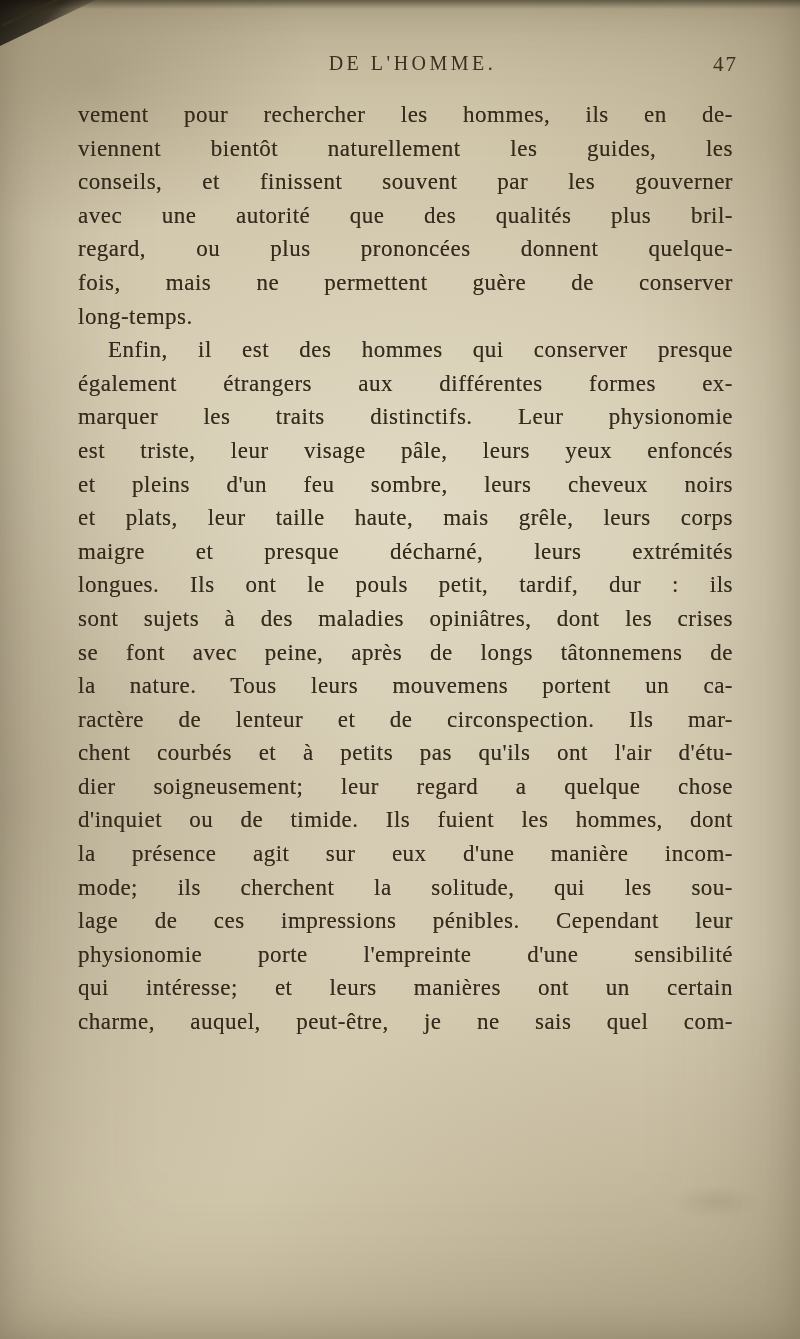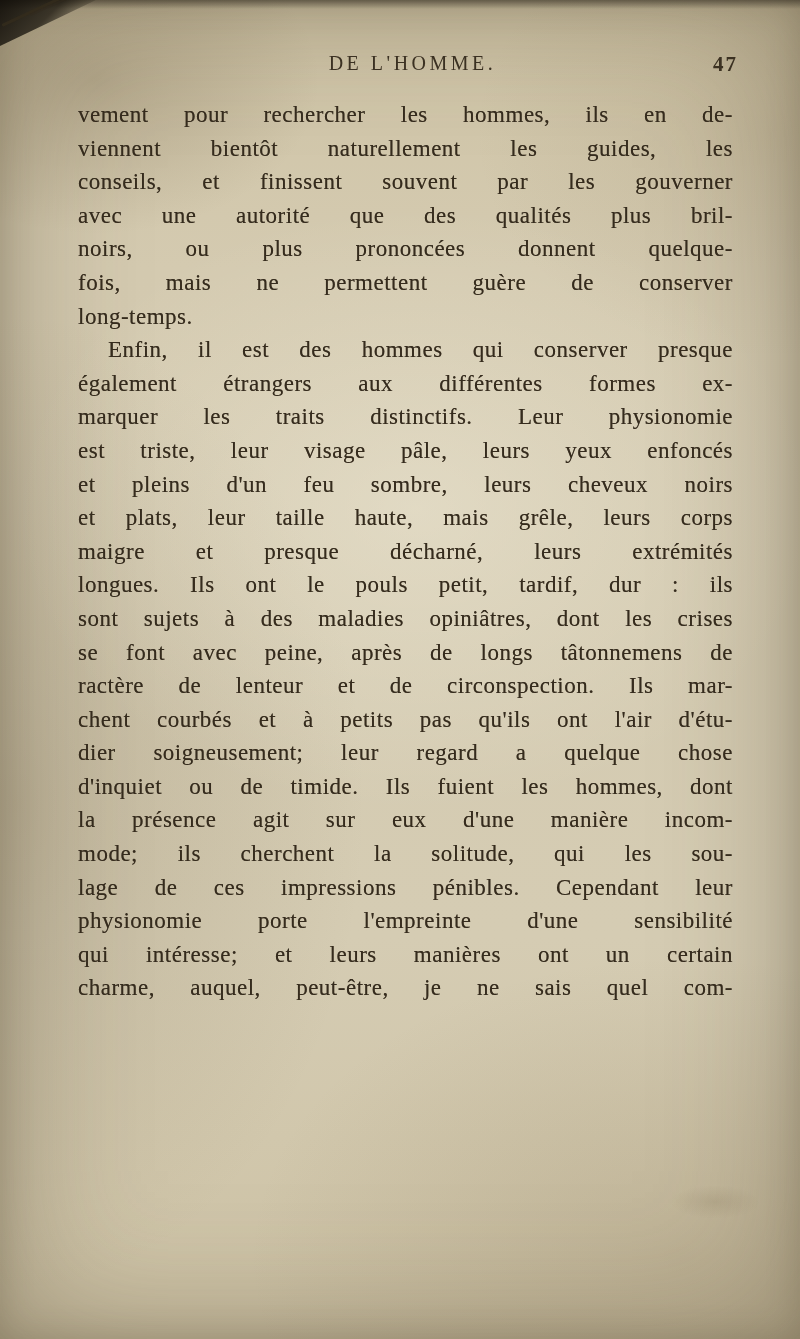--- a/index.html
+++ b/index.html
@@ -81,21 +81,20 @@
     font-size: 20px;
     letter-spacing: 3.5px;
     white-space: nowrap;
   }
   .page-number {
     position: absolute;
     right: 2px;
     top: 0;
     font-size: 21px;
     letter-spacing: 2px;
-    font-weight: bold;
   }
   
   .text-block {
     position: absolute;
     top: 98px;
     left: 78px;
     width: 655px;
     color: #352b1d;
     font-size: 23px;
     line-height: 33.6px;
@@ -128,36 +127,37 @@
     <span class="page-number">47</span>
   </header>
 
   <main class="text-block">
 
     <p class="para">
       <span class="ln">vement pour rechercher les hommes, ils en de-</span>
       <span class="ln">viennent bientôt naturellement les guides, les</span>
       <span class="ln">conseils, et finissent souvent par les gouverner</span>
       <span class="ln">avec une autorité que des qualités plus bril-</span>
-      <span class="ln">noirs, ou plus prononcées donnent quelque-</span>
+      <span class="ln">regard, ou plus prononcées donnent quelque-</span>
       <span class="ln">fois, mais ne permettent guère de conserver</span>
       <span class="ln short">long-temps.</span>
     </p>
 
     <p class="para">
       <span class="ln indent">Enfin, il est des hommes qui conserver presque</span>
       <span class="ln">également étrangers aux différentes formes ex-</span>
       <span class="ln">marquer les traits distinctifs. Leur physionomie</span>
       <span class="ln">est triste, leur visage pâle, leurs yeux enfoncés</span>
       <span class="ln">et pleins d'un feu sombre, leurs cheveux noirs</span>
       <span class="ln">et plats, leur taille haute, mais grêle, leurs corps</span>
       <span class="ln">maigre et presque décharné, leurs extrémités</span>
       <span class="ln">longues. Ils ont le pouls petit, tardif, dur : ils</span>
       <span class="ln">sont sujets à des maladies opiniâtres, dont les crises</span>
       <span class="ln">se font avec peine, après de longs tâtonnemens de</span>
+      <span class="ln">la nature. Tous leurs mouvemens portent un ca-</span>
       <span class="ln">ractère de lenteur et de circonspection. Ils mar-</span>
       <span class="ln">chent courbés et à petits pas qu'ils ont l'air d'étu-</span>
       <span class="ln">dier soigneusement; leur regard a quelque chose</span>
       <span class="ln">d'inquiet ou de timide. Ils fuient les hommes, dont</span>
       <span class="ln">la présence agit sur eux d'une manière incom-</span>
       <span class="ln">mode; ils cherchent la solitude, qui les sou-</span>
       <span class="ln">lage de ces impressions pénibles. Cependant leur</span>
       <span class="ln">physionomie porte l'empreinte d'une sensibilité</span>
       <span class="ln">qui intéresse; et leurs manières ont un certain</span>
       <span class="ln">charme, auquel, peut-être, je ne sais quel com-</span>

